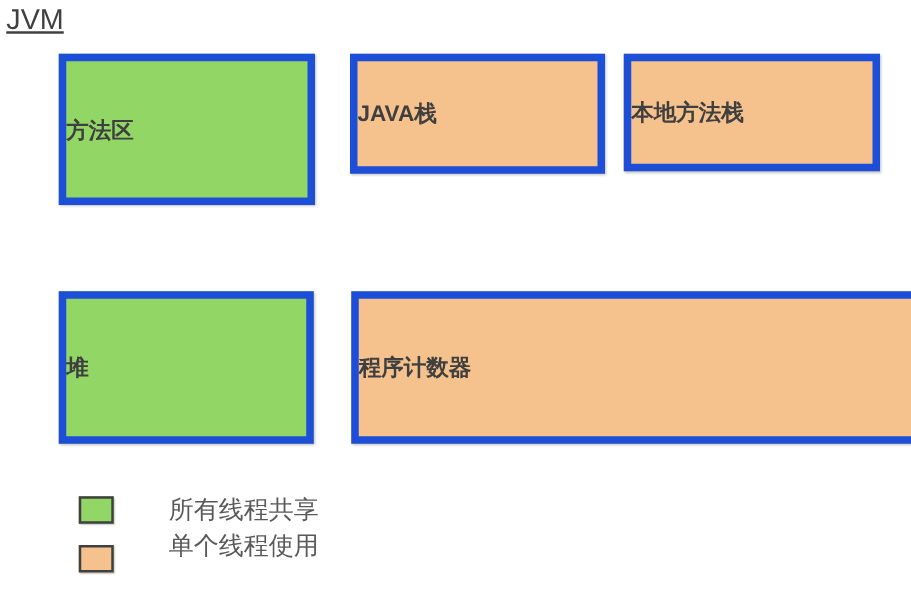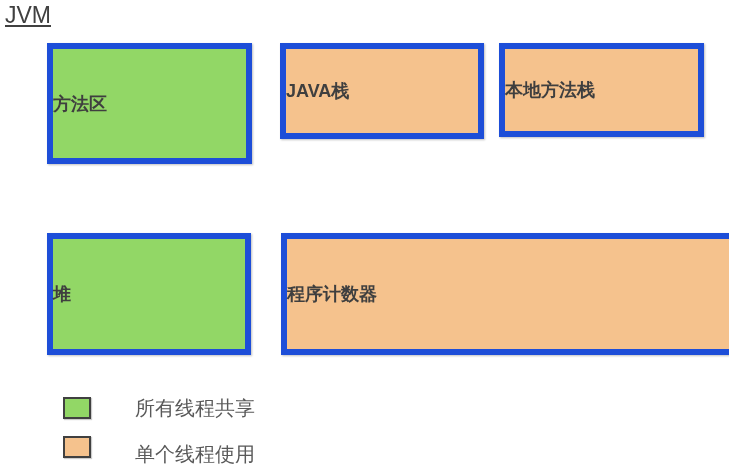--- a/index.html
+++ b/index.html
@@ -54,21 +54,21 @@
   .legend-swatch-private { left: 63px; top: 436px; }
   .legend-label {
     position: absolute;
     left: 135px;
     font-size: 20px;
     font-weight: 400;
     color: #595959;
     line-height: 22px;
   }
   .legend-label-shared  { top: 397px; }
-  .legend-label-private { top: 443px; text-align: right; }
+  .legend-label-private { top: 426px; text-align: right; }
 </style>
 </head>
 <body>
 
 <div class="canvas">
 
   <div class="diagram-title">JVM</div>
 
   <div class="mem-box box-method-area" style="background: rgb(146, 215, 102);">
     <span class="box-label">方法区</span>

